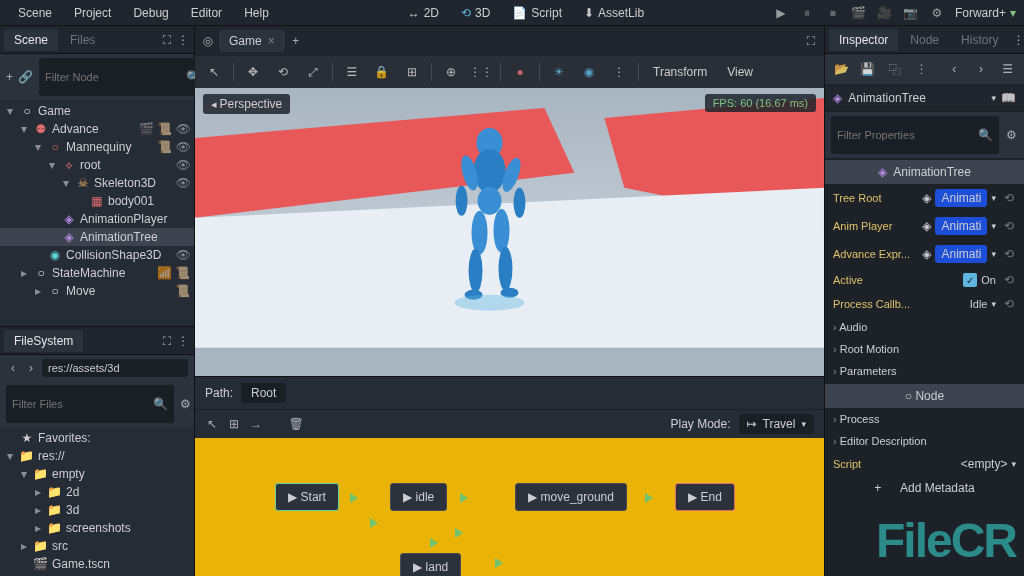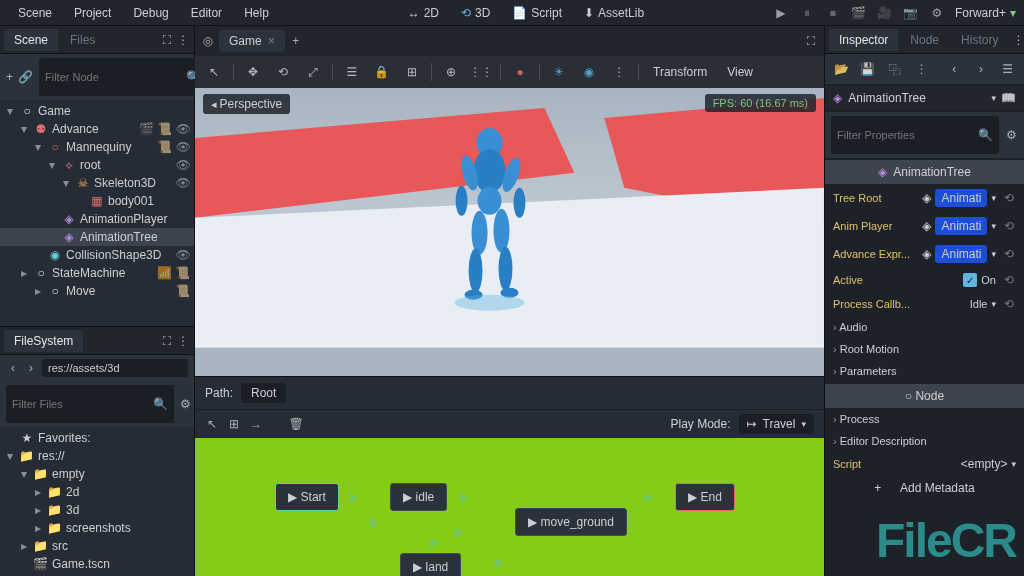--- a/index.html
+++ b/index.html
@@ -45,21 +45,21 @@
 .vp-toolbar .txt{padding:0 8px;cursor:pointer}
 .persp{position:absolute;top:38px;left:8px;background:rgba(30,35,43,.85);padding:3px 8px;border-radius:3px;font-size:11px;z-index:2}
 .fps{position:absolute;top:38px;right:8px;background:rgba(30,35,43,.85);padding:3px 8px;border-radius:3px;font-size:11px;z-index:2;color:#7fc47f}
 .scene3d{position:absolute;inset:32px 0 0 0}
 .bottom-panel{height:200px;background:#262c36;border-top:1px solid #0f1115;display:flex;flex-direction:column}
 .bp-head{display:flex;align-items:center;padding:6px 10px;gap:8px}
 .bp-head .root{background:#1a1e25;padding:3px 10px;border-radius:3px;cursor:pointer}
 .bp-tools{display:flex;align-items:center;gap:8px;padding:4px 10px;border-top:1px solid #1a1e25}
 .bp-tools .sp{flex:1}
 .bp-tools .sel{background:#1a1e25;padding:3px 8px;border-radius:3px;display:flex;align-items:center;gap:6px}
-.graph{flex:1;position:relative;background:#84cc16;overflow:hidden}
+.graph{flex:1;position:relative;background:#eab308;overflow:hidden}
 .gnode{position:absolute;background:#2b323c;border:1px solid #454c58;border-radius:3px;padding:6px 12px;display:flex;align-items:center;gap:6px;cursor:pointer}
 .gnode.start{border-color:#5fd4a0}
 .gnode.end{border-color:#e06d6d}
 .arrow{position:absolute;width:0;height:0;border-style:solid}
 .arr-r{border-width:5px 0 5px 8px;border-color:transparent transparent transparent #6fc46f}
 .insp-head{display:flex;align-items:center;gap:6px;padding:4px 6px;background:#2b323c}
 .insp-head .insp-btn{width:22px;height:22px;display:flex;align-items:center;justify-content:center;cursor:pointer;opacity:.8}
 .insp-head .sp{flex:1}
 .insp-type{display:flex;align-items:center;gap:6px;padding:5px 8px;background:#21262e;margin:2px 0}
 .insp-type .name{flex:1}
@@ -353,21 +353,21 @@
         <span class="ic">→</span>
         <span style="width:10px"></span>
         <span class="ic">🗑</span>
         <span class="sp"></span>
         <span>Play Mode:</span>
         <span class="sel">↦ <span>Travel</span> <span style="font-size:9px">▾</span></span>
       </div>
       <div class="graph" id="graph">
           <div class="gnode start" style="left: 80px; top: 45px;">▶ Start</div>
           <div class="gnode " style="left: 195px; top: 45px;">▶ idle</div>
-          <div class="gnode " style="left: 320px; top: 45px; margin-top: 25px;">▶ move_ground</div>
+          <div class="gnode " style="left: 320px; top: 45px;">▶ move_ground</div>
           <div class="gnode end" style="left: 480px; top: 45px;">▶ End</div>
           <div class="gnode " style="left: 205px; top: 115px;">▶ land</div>
           <div class="arrow arr-r" style="left: 155px; top: 55px;"></div>
           <div class="arrow arr-r" style="left: 265px; top: 55px;"></div>
           <div class="arrow arr-r" style="left: 450px; top: 55px;"></div>
           <div class="arrow arr-r" style="left: 175px; top: 80px;"></div>
           <div class="arrow arr-r" style="left: 235px; top: 100px;"></div>
           <div class="arrow arr-r" style="left: 260px; top: 90px;"></div>
           <div class="arrow arr-r" style="left: 300px; top: 120px;"></div>
         </div>

